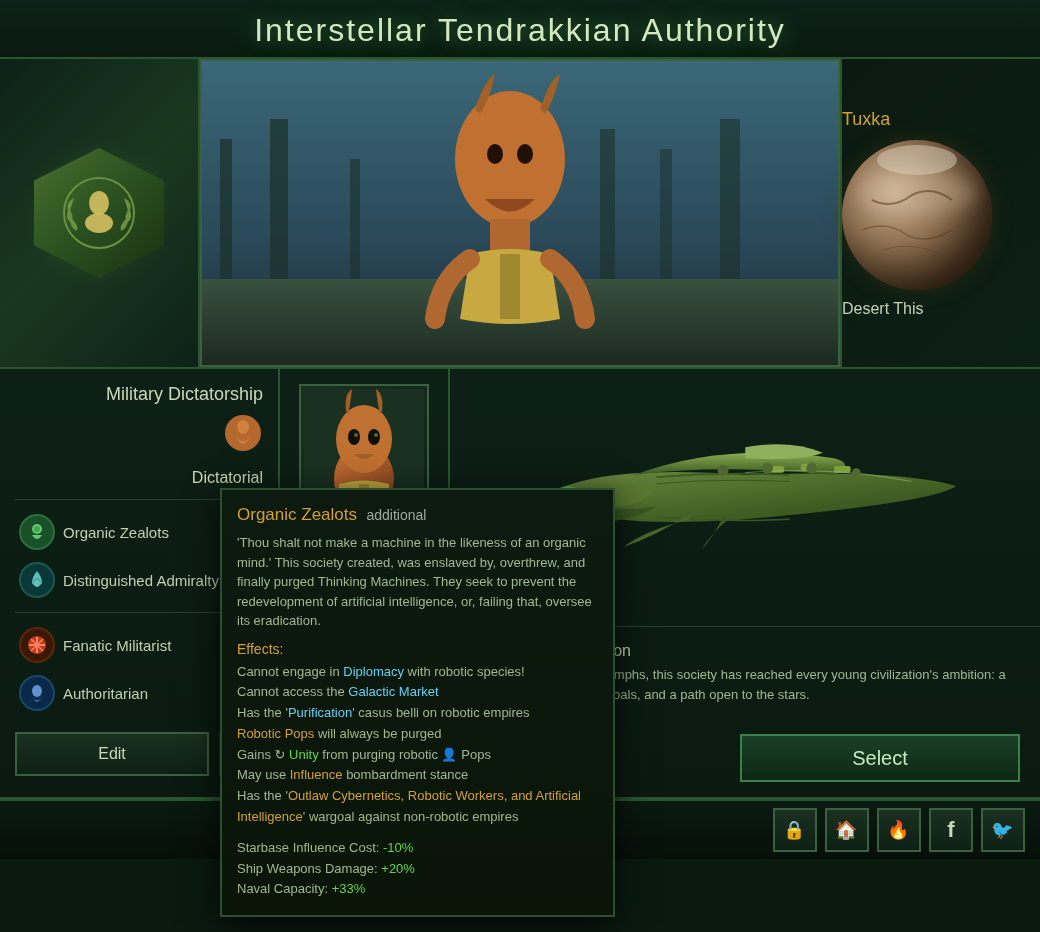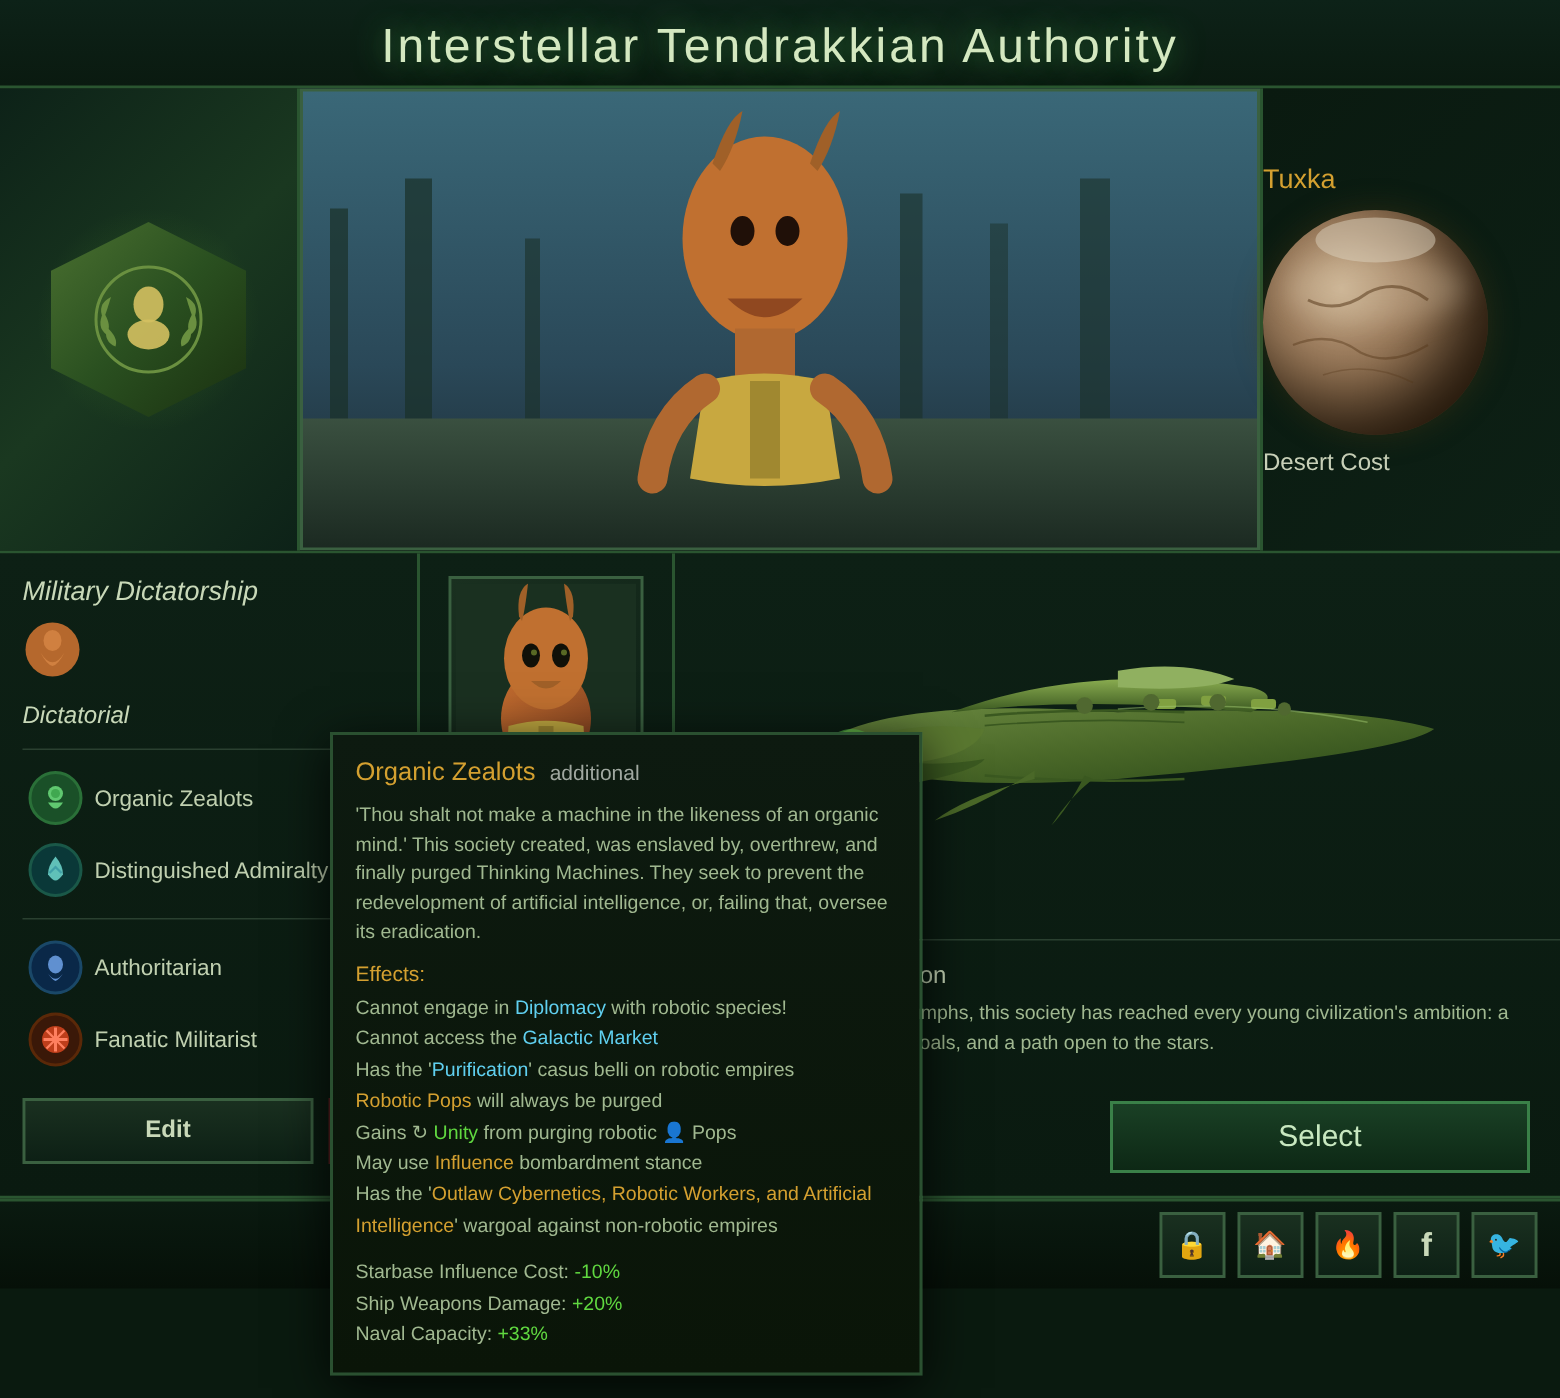--- a/index.html
+++ b/index.html
@@ -133,23 +133,22 @@
     }
 
     
     .left-panel {
       width: 280px;
       background: linear-gradient(180deg, #0d2015 0%, #0a1a10 100%);
       border-right: 2px solid #2a5530;
       padding: 15px;
     }
     .empire-type {
-      text-align: left;
+      text-align: right;
       margin-bottom: 10px;
-      font-style: italic;
     }
     .empire-type-title {
       font-size: 18px;
       color: #c8d8b8;
     }
     .empire-icon {
       font-size: 32px;
       color: #c87030;
       margin: 8px 0;
     }
@@ -199,21 +198,20 @@
     }
     .edit-button {
       flex: 1;
       height: 44px;
       background: linear-gradient(180deg, #1a3020 0%, #0d2015 100%);
       border: 2px solid #3a6040;
       color: #c8d8b8;
       font-size: 16px;
       cursor: pointer;
       font-family: inherit;
-      font-weight: bold;
     }
     .delete-button {
       width: 44px;
       height: 44px;
       background: linear-gradient(180deg, #2a1010 0%, #1a0808 100%);
       border: 2px solid #5a2020;
       color: #c84040;
       font-size: 18px;
       cursor: pointer;
     }
@@ -461,21 +459,21 @@
       <div class="planet-clouds"></div>
       <svg style="position:absolute;top:0;left:0;width:100%;height:100%;">
 
         <path d="M30,60 Q50,70 70,55 Q90,45 110,60" stroke="rgba(80,50,20,0.5)" stroke-width="2" fill="none"></path>
         <path d="M20,90 Q45,80 65,95 Q85,105 110,90" stroke="rgba(80,50,20,0.4)" stroke-width="1.5" fill="none"></path>
         <path d="M40,110 Q70,100 100,115" stroke="rgba(80,50,20,0.3)" stroke-width="1" fill="none"></path>
 
         <ellipse cx="75" cy="20" rx="40" ry="15" fill="rgba(220,210,190,0.5)"></ellipse>
       </svg>
     </div>
-    <span class="planet-type">Desert Cost</span>
+    <span class="planet-type">Desert This</span>
   </div>
 </div>
 
 <div style="display:flex;height:430px;border-bottom:2px solid #2a5530;position:relative;">
 
   <div class="left-panel">
     <div class="empire-type">
       <div class="empire-type-title">Military Dictatorship</div>
       <div class="empire-icon">
         <svg width="40" height="40" viewBox="0 0 40 40">
@@ -507,40 +505,40 @@
           <path d="M11,2 Q16,8 16,14 Q13,18 11,18 Q9,18 6,14 Q6,8 11,2Z" fill="#60c0b8"></path>
           <path d="M7,13 L11,9 L15,13" fill="none" stroke="#40a0a8" stroke-width="1.5"></path>
         </svg>
       </div>
       <span class="trait-label">Distinguished Admiralty</span>
     </div>
 
     <div class="trait-divider"></div>
 
     <div class="trait-item">
-      <div class="trait-icon blue-dark">
-        <svg width="22" height="22" viewBox="0 0 22 22">
-          <ellipse cx="11" cy="9" rx="5" ry="6" fill="#6090d0"></ellipse>
-          <path d="M6,15 Q11,22 16,15 Q13.5,19 11,20 Q8.5,19 6,15Z" fill="#6090d0"></path>
-        </svg>
-      </div>
-      <span class="trait-label">Authoritarian</span>
-    </div>
-
-    <div class="trait-item">
       <div class="trait-icon orange">
         <svg width="22" height="22" viewBox="0 0 22 22">
           <circle cx="11" cy="11" r="9" fill="#e04820" opacity="0.8"></circle>
           <line x1="11" y1="3" x2="11" y2="19" stroke="#ff8060" stroke-width="2"></line>
           <line x1="3" y1="11" x2="19" y2="11" stroke="#ff8060" stroke-width="2"></line>
           <line x1="5" y1="5" x2="17" y2="17" stroke="#ff8060" stroke-width="1.5"></line>
           <line x1="17" y1="5" x2="5" y2="17" stroke="#ff8060" stroke-width="1.5"></line>
         </svg>
       </div>
       <span class="trait-label">Fanatic Militarist</span>
+    </div>
+
+    <div class="trait-item">
+      <div class="trait-icon blue-dark">
+        <svg width="22" height="22" viewBox="0 0 22 22">
+          <ellipse cx="11" cy="9" rx="5" ry="6" fill="#6090d0"></ellipse>
+          <path d="M6,15 Q11,22 16,15 Q13.5,19 11,20 Q8.5,19 6,15Z" fill="#6090d0"></path>
+        </svg>
+      </div>
+      <span class="trait-label">Authoritarian</span>
     </div>
 
     <div class="left-panel-buttons">
       <button class="edit-button">Edit</button>
       <button class="delete-button">🗑</button>
     </div>
   </div>
 
   <div class="center-portrait">
     <div class="species-portrait-box">

